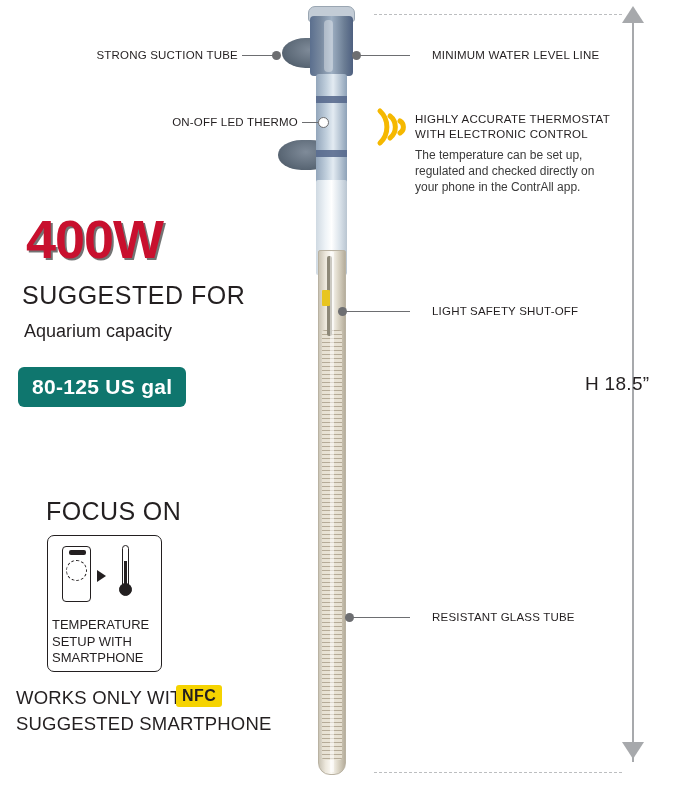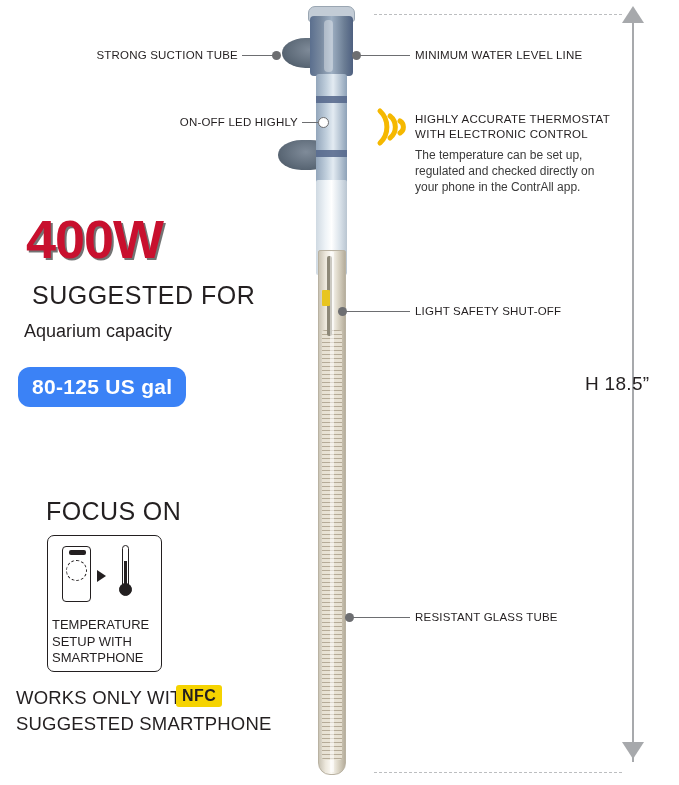--- a/index.html
+++ b/index.html
@@ -18,21 +18,21 @@
 
   
   .callout {
     position: absolute;
     font-size: 11.5px;
     letter-spacing: 0.2px;
     color: #231f20;
     line-height: 1.25;
     white-space: nowrap;
   }
-  .callout.right { text-align: center; }
+  .callout.right { text-align: center; margin-left: 17px; }
   .callout.left  { text-align: right; }
 
   .callout-title {
     font-size: 11.5px;
     letter-spacing: 0.3px;
     color: #231f20;
   }
   .callout-body {
     font-size: 12px;
     line-height: 1.35;
@@ -178,37 +178,36 @@
     color: #c8102e;
     text-shadow: 2px 2px 0 rgba(0,0,0,0.55);
     font-family: "Liberation Sans", sans-serif;
   }
   .suggested {
     position: absolute;
     left: 22px; top: 281px;
     font-size: 25px;
     letter-spacing: 0.5px;
     color: #231f20;
-    margin-left: 10px;
   }
   .capacity {
     position: absolute;
     left: 24px; top: 321px;
     font-size: 18px;
     color: #231f20;
   }
   .gal-badge {
     position: absolute;
     left: 18px; top: 367px;
-    background: #3b82f6;
+    background: #0f766e;
     color: #ffffff;
     font-size: 21px;
     font-weight: bold;
     padding: 8px 14px;
-    border-radius: 12px;
+    border-radius: 6px;
     letter-spacing: 0.3px;
   }
 
   
   .focus-title {
     position: absolute;
     left: 46px; top: 497px;
     font-size: 25px;
     letter-spacing: 0.4px;
     color: #231f20;
@@ -383,21 +382,21 @@
 <div class="dash-bot"></div>
 <div class="dim-line"></div>
 <div class="arrow-up"></div>
 <div class="arrow-down"></div>
 <div class="dim-label">H 18.5”</div>
 
 <div class="callout left" style="left:88px; top:48px; width:150px;">STRONG SUCTION TUBE</div>
 <div class="leader" style="left:242px; top:55px; width:34px;"></div>
 <div class="dot" style="left:272px; top:51px;"></div>
 
-<div class="callout left" style="left:170px; top:115px; width:128px;">ON-OFF LED HIGHLY</div>
+<div class="callout left" style="left:170px; top:115px; width:128px;">ON-OFF LED THERMO</div>
 <div class="leader" style="left:302px; top:122px; width:20px;"></div>
 <div class="ring" style="left:318px; top:117px;"></div>
 
 <div class="dot" style="left:352px; top:51px;"></div>
 <div class="leader" style="left:358px; top:55px; width:52px;"></div>
 <div class="callout right" style="left:415px; top:48px;">MINIMUM WATER LEVEL LINE</div>
 
 <div class="waves">
   <svg width="40" height="48" viewBox="0 0 40 48" xmlns="http://www.w3.org/2000/svg">
     <path d="M6 8 A22 22 0 0 1 6 40" fill="none" stroke="#f5b800" stroke-width="5" stroke-linecap="round"></path>

